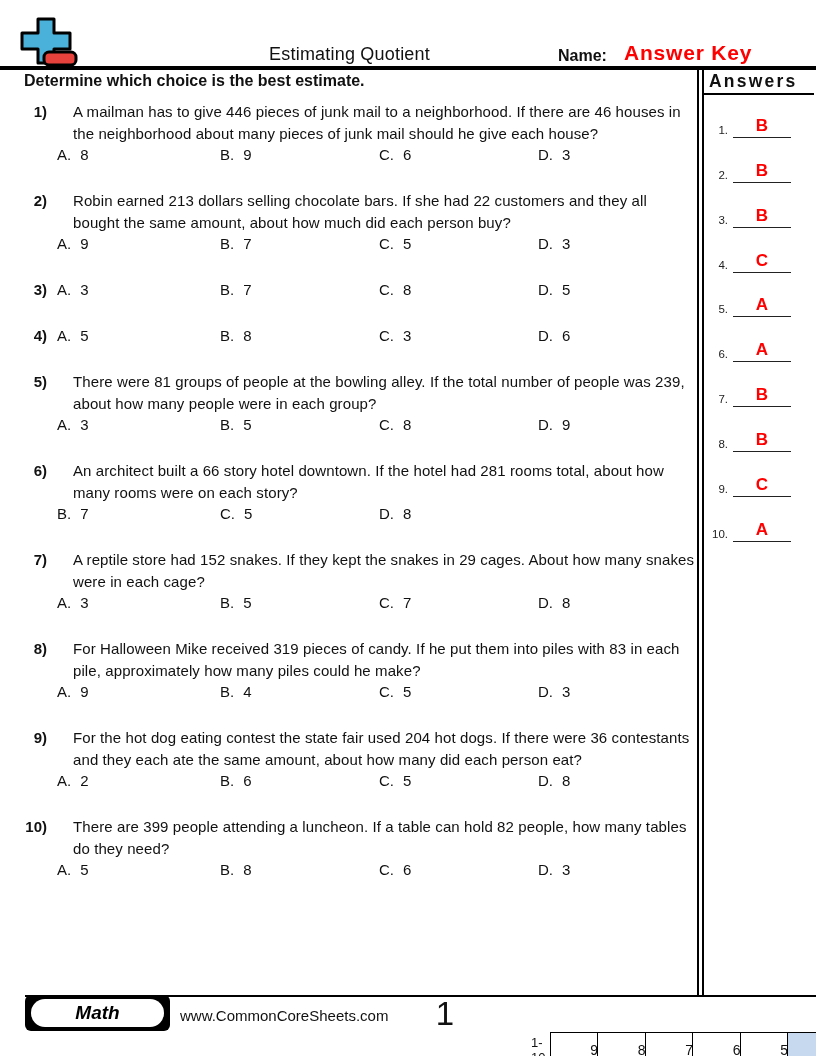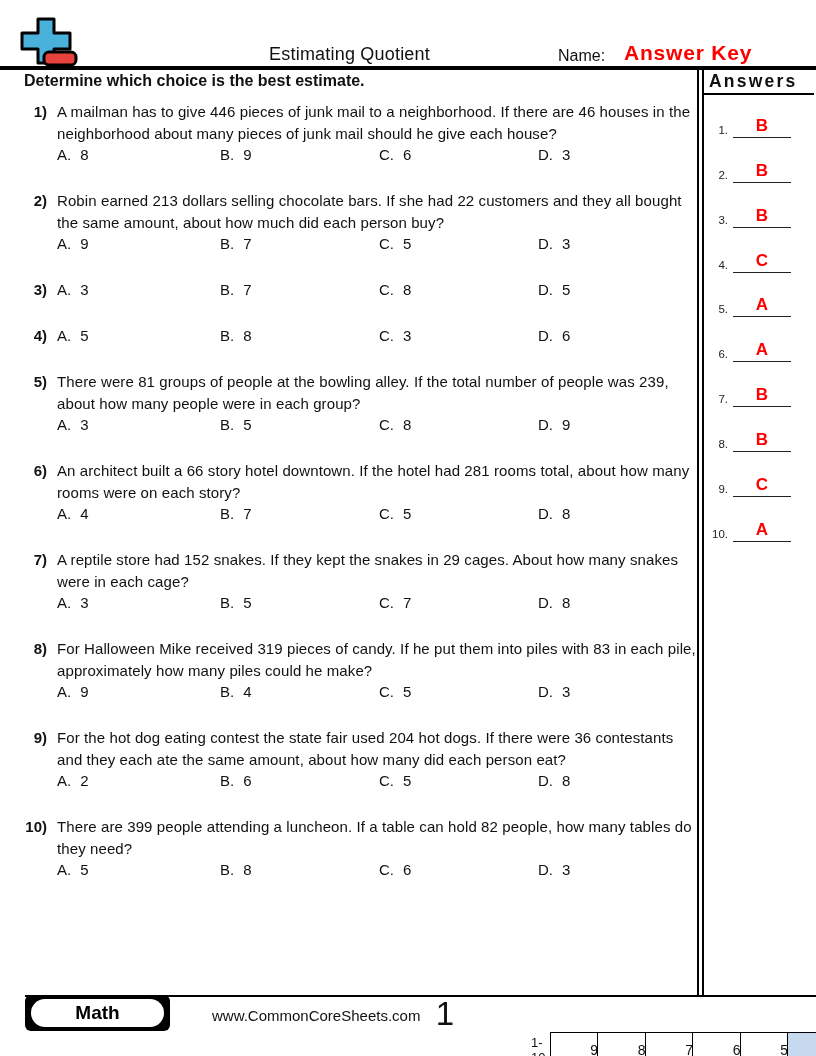--- a/index.html
+++ b/index.html
@@ -4,54 +4,54 @@
 <style>
   * { margin:0; padding:0; box-sizing:border-box; }
   html,body { background:#ffffff; }
   body { font-family:"Liberation Sans","DejaVu Sans",sans-serif; color:#111; }
   .page { position:relative; width:816px; height:1056px; background:#fff; overflow:hidden; }
 
   
   .logo { position:absolute; left:18px; top:17px; width:64px; height:50px; }
   .page-title { position:absolute; left:230px; top:44px; width:200px; text-align:right;
                 font-size:18px; letter-spacing:.2px; }
-  .name-label { position:absolute; left:558px; top:47px; font-size:16px; }
+  .name-label { position:absolute; left:558px; top:47px; font-size:16px;font-weight:bold; }
   .answer-key { position:absolute; left:624px; top:41px; font-size:21px; font-weight:bold;
                 color:#ff0000; letter-spacing:.8px; }
   .header-rule { position:absolute; left:0; top:66px; width:816px; height:4px; background:#000; }
   .instruction { position:absolute; left:24px; top:72px; font-size:16px; font-weight:bold; }
 
   
   .questions { position:absolute; left:0; top:101px; width:697px; }
   .question { display:grid; grid-template-columns:47px 1fr; column-gap:10px; margin-bottom:24.5px; }
   .q-num { text-align:right; font-weight:bold; font-size:15px; line-height:21.5px; }
-  .q-text { font-size:15px; line-height:21.5px; max-width:641px; letter-spacing:.1px; }
+  .q-text { font-size:15px; line-height:21.5px; max-width:641px; letter-spacing:.1px;margin-left:16px; }
   .choices { display:grid; grid-template-columns:163px 159px 159px 1fr; font-size:15px; line-height:21.5px; }
   .c-val { margin-left:9px; }
 
   
   .divider { position:absolute; left:697px; top:70px; height:925px; width:7px;
              border-left:2px solid #000; border-right:2px solid #000; }
   .answers-title { position:absolute; left:704px; top:71px; width:110px; font-size:17.5px;
                    font-weight:bold; letter-spacing:2.2px; border-bottom:2.5px solid #000;
                    padding:0 0 1px 5px; }
   .answers-list { position:absolute; left:706px; top:93px; width:108px; }
   .ans-item { height:44.9px; display:flex; align-items:flex-end; }
   .ans-num { width:22px; font-size:11.5px; text-align:right; padding-bottom:2px; color:#222; }
   .ans-line { width:58px; margin-left:5px; border-bottom:1.8px solid #222; text-align:center;
               font-weight:bold; font-size:17px; color:#ff0000; line-height:1; padding-bottom:3px; }
 
   
   .footer-rule { position:absolute; left:25px; top:995px; width:791px; height:2px; background:#000; }
   .math-badge { position:absolute; left:25px; top:995px; width:145px; height:36px; background:#000;
-                border-radius:6px; }
+                border-radius:6px;font-style:italic; }
   .math-pill { position:absolute; left:6px; right:6px; top:4px; bottom:4px; background:#fff;
                border-radius:14px; display:flex; align-items:center; justify-content:center;
                font-size:19px; font-weight:bold; color:#000; }
-  .website { position:absolute; left:180px; top:1007px; font-size:15px;margin-left:32px; }
+  .website { position:absolute; left:180px; top:1007px; font-size:15px; }
   .page-number { position:absolute; left:400px; top:995px; width:90px; text-align:center; font-size:33px; }
   .score-strip { position:absolute; left:531px; top:1032px; display:flex; align-items:flex-start; }
   .score-label { font-size:13px; margin:3px 6px 0 0; }
   .score-cell { width:23px; height:36px; border:1.5px solid #000; margin-left:-1.5px;
                 display:flex; align-items:center; justify-content:center; font-size:14px;
                 background:#fff;padding-left:47px; }
   .score-cell.highlight { background:#c7d9ef;text-align:center; }
 </style>
 </head>
 <body>
@@ -131,21 +131,20 @@
           <span class="choice"><span>D.</span><span class="c-val">9</span></span>
         </div>
       </div>
     </div>
 
     <div class="question">
       <div class="q-num">6)</div>
       <div class="q-body">
         <div class="q-text">An architect built a 66 story hotel downtown. If the hotel had 281 rooms total, about how many rooms were on each story?</div>
         <div class="choices">
-          <span class="choice"><span>A.</span><span class="c-val">4</span></span>
           <span class="choice"><span>B.</span><span class="c-val">7</span></span>
           <span class="choice"><span>C.</span><span class="c-val">5</span></span>
           <span class="choice"><span>D.</span><span class="c-val">8</span></span>
         </div>
       </div>
     </div>
 
     <div class="question">
       <div class="q-num">7)</div>
       <div class="q-body">

